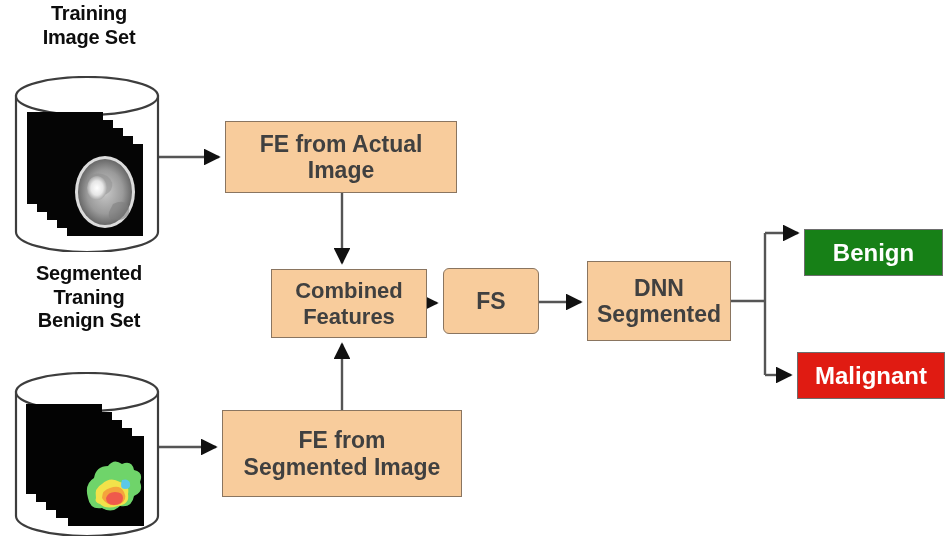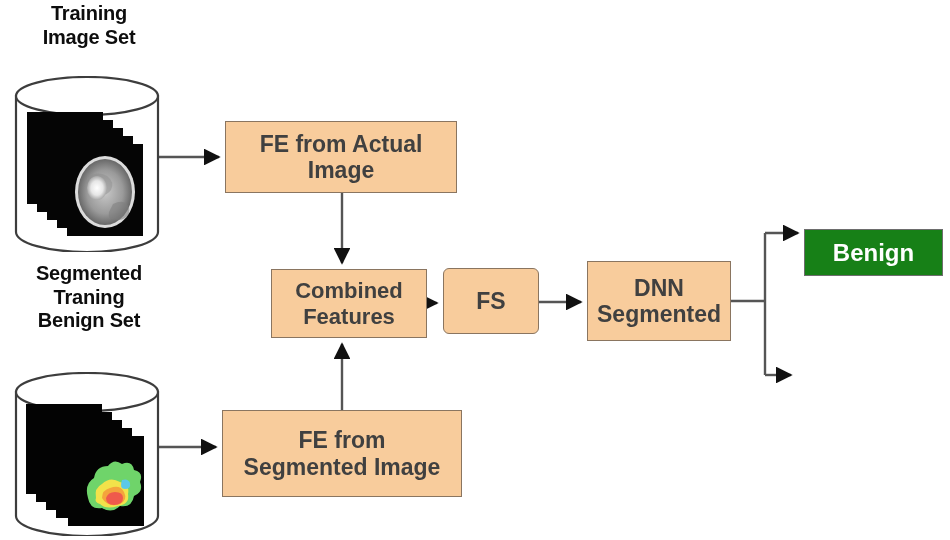--- a/index.html
+++ b/index.html
@@ -221,14 +221,15 @@
   <div class="proc-box" id="box-fs">FS</div>
 
   <div class="proc-box" id="box-dnn">DNN
 Segmented</div>
 
   <div class="proc-box" id="box-fe-segmented">FE from
 Segmented Image</div>
 
   <div class="outcome-box" id="box-benign">Benign</div>
 
+  <div class="outcome-box" id="box-malignant">Malignant</div>
 
 </div>
 
 </body></html>

